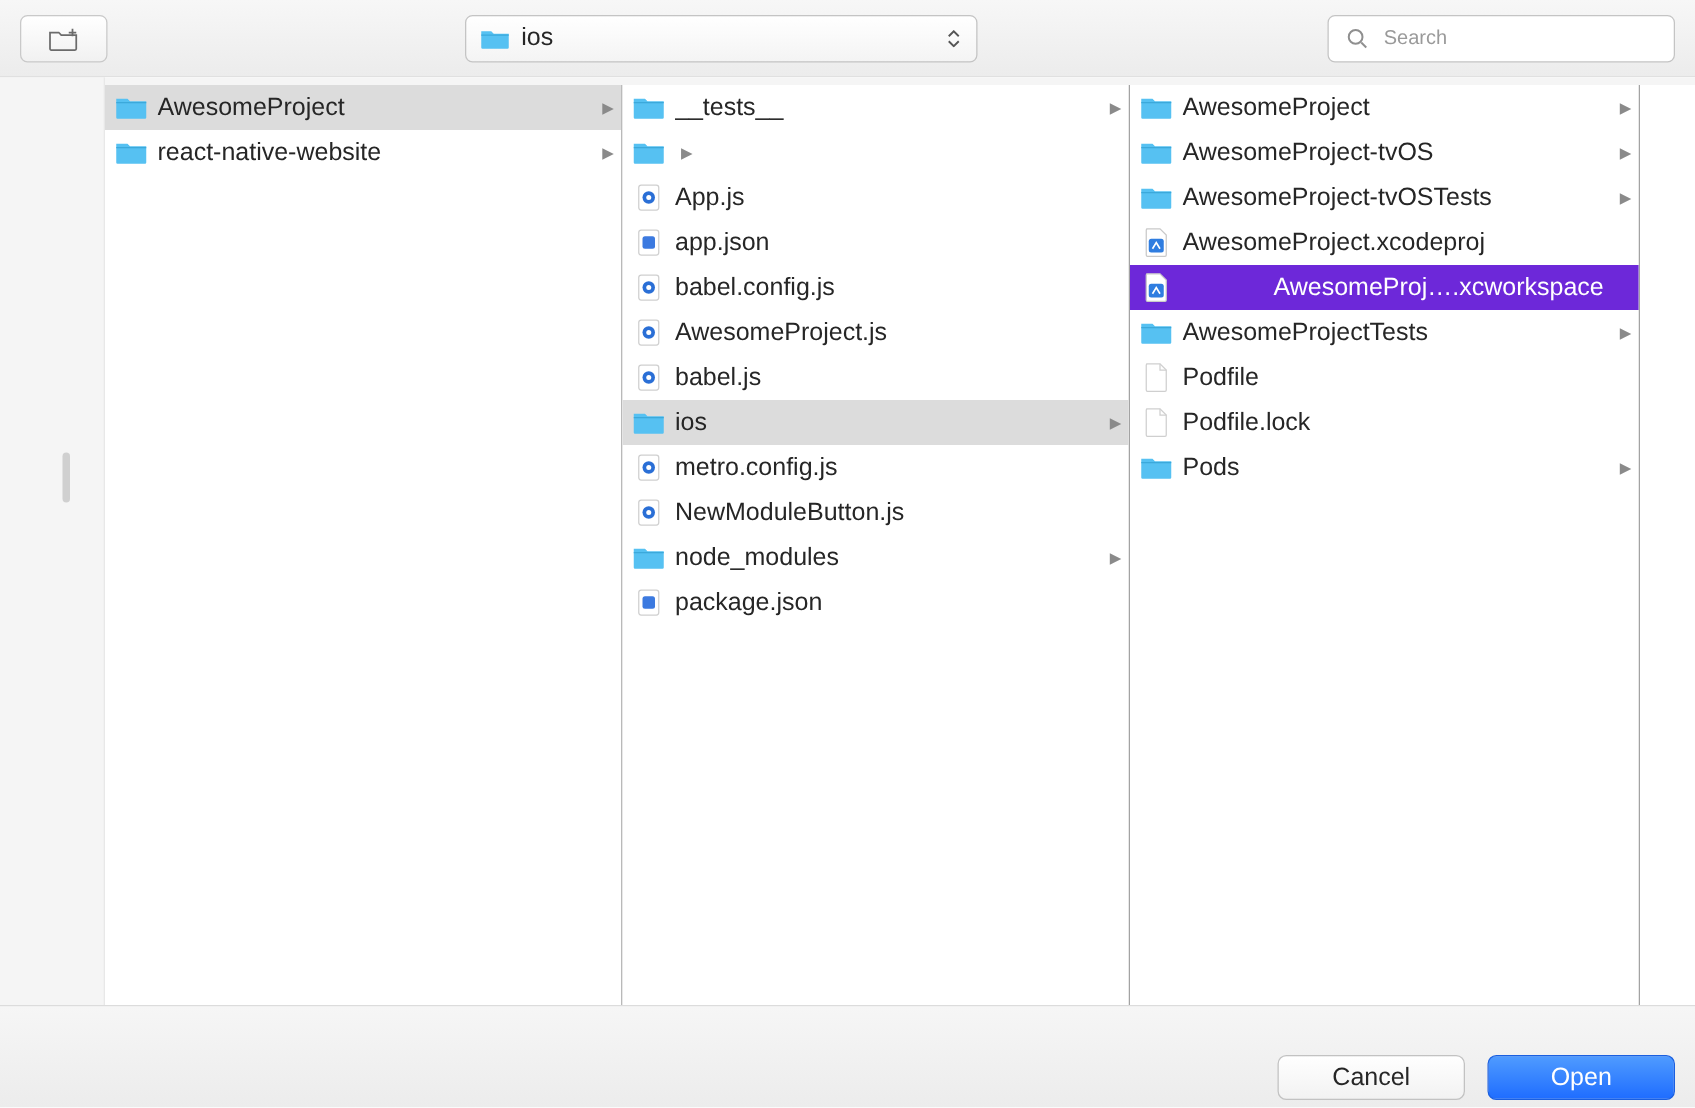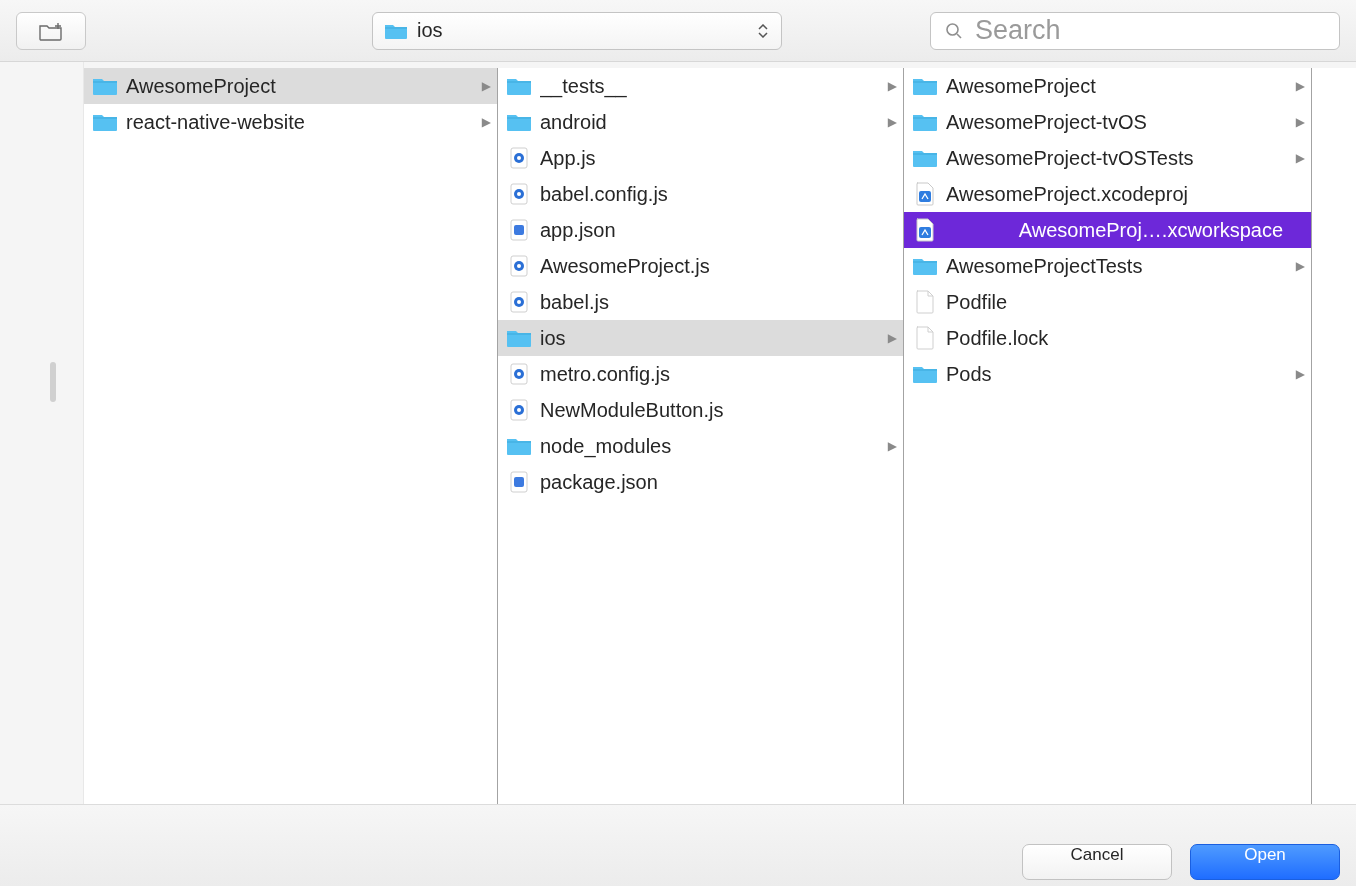--- a/index.html
+++ b/index.html
@@ -39,21 +39,21 @@
     margin-left: auto;
     max-width: 440px;
     background: #fff;
     border: 1px solid #c4c4c4;
     border-radius: 6px;
     display: flex; align-items: center;
     padding: 0 10px; gap: 8px;
     color: #9a9a9a;
   }
   .search-box input {
-    border: none; outline: none; flex:1; font-size: 27px; background: transparent; color:#333;
+    border: none; outline: none; flex:1; font-size: 16px; background: transparent; color:#333;
   }
   .search-box input::placeholder { color:#9a9a9a; }
 
   .body-area {
     display: flex;
     height: 742px;
     background: #f5f5f5;
   }
   .sidebar-stub {
     width: 84px;
@@ -100,22 +100,22 @@
     background: linear-gradient(#f6f6f6,#ececec);
     border-top: 1px solid #dcdcdc;
     display:flex; align-items:center; justify-content:flex-end;
     padding: 0 16px; gap: 18px;
   }
   .btn {
     height: 36px; min-width: 150px;
     border-radius: 7px;
     border: 1px solid #c2c2c2;
     background: linear-gradient(#ffffff,#f2f2f2);
-    font-size: 17px;
-    display:flex; align-items:flex-start; justify-content:center;
+    font-size: 20px;
+    display:flex; align-items:center; justify-content:center;
     padding: 0 18px;
     margin-top: 33px;
   }
   .btn.primary {
     background: linear-gradient(#4f9bff,#1f6dff);
     border-color:#1a5fe0;
     color:#fff;
   }
 
   
@@ -205,53 +205,52 @@
           <span class="label">__tests__</span>
           <span class="chev" style="font-size: 12px;">▶</span>
         </div>
         <div class="row">
           <span class="icon">
             <svg width="26" height="20" viewBox="0 0 26 20">
               <path d="M1 3h9l2 2h13v13a1 1 0 0 1-1 1H2a1 1 0 0 1-1-1V3z" fill="#56c1f2"></path>
               <path d="M1 6h24" stroke="#3ba9db" stroke-width="1"></path>
             </svg>
           </span>
-          <span class="label">android</span>
           <span class="chev" style="font-size: 12px;">▶</span>
         </div>
         <div class="row">
           <span class="icon">
             <svg width="22" height="22" viewBox="0 0 22 22">
               <rect x="3" y="1" width="16" height="20" rx="2" fill="#fff" stroke="#cfcfcf"></rect>
               <circle cx="11" cy="11" r="5" fill="#2a6fd6"></circle>
               <circle cx="11" cy="11" r="2" fill="#fff"></circle>
             </svg>
           </span>
           <span class="label">App.js</span>
           <span class="chev" style="font-size: 12px;"></span>
         </div>
         <div class="row">
           <span class="icon">
             <svg width="22" height="22" viewBox="0 0 22 22">
               <rect x="3" y="1" width="16" height="20" rx="2" fill="#fff" stroke="#cfcfcf"></rect>
+              <rect x="6" y="6" width="10" height="10" rx="2" fill="#3c7ae0"></rect>
+            </svg>
+          </span>
+          <span class="label">app.json</span>
+          <span class="chev" style="font-size: 12px;"></span>
+        </div>
+        <div class="row">
+          <span class="icon">
+            <svg width="22" height="22" viewBox="0 0 22 22">
+              <rect x="3" y="1" width="16" height="20" rx="2" fill="#fff" stroke="#cfcfcf"></rect>
               <circle cx="11" cy="11" r="5" fill="#2a6fd6"></circle>
               <circle cx="11" cy="11" r="2" fill="#fff"></circle>
             </svg>
           </span>
           <span class="label">babel.config.js</span>
-          <span class="chev" style="font-size: 12px;"></span>
-        </div>
-        <div class="row">
-          <span class="icon">
-            <svg width="22" height="22" viewBox="0 0 22 22">
-              <rect x="3" y="1" width="16" height="20" rx="2" fill="#fff" stroke="#cfcfcf"></rect>
-              <rect x="6" y="6" width="10" height="10" rx="2" fill="#3c7ae0"></rect>
-            </svg>
-          </span>
-          <span class="label">app.json</span>
           <span class="chev" style="font-size: 12px;"></span>
         </div>
         <div class="row">
           <span class="icon">
             <svg width="22" height="22" viewBox="0 0 22 22">
               <rect x="3" y="1" width="16" height="20" rx="2" fill="#fff" stroke="#cfcfcf"></rect>
               <circle cx="11" cy="11" r="5" fill="#2a6fd6"></circle>
               <circle cx="11" cy="11" r="2" fill="#fff"></circle>
             </svg>
           </span>

